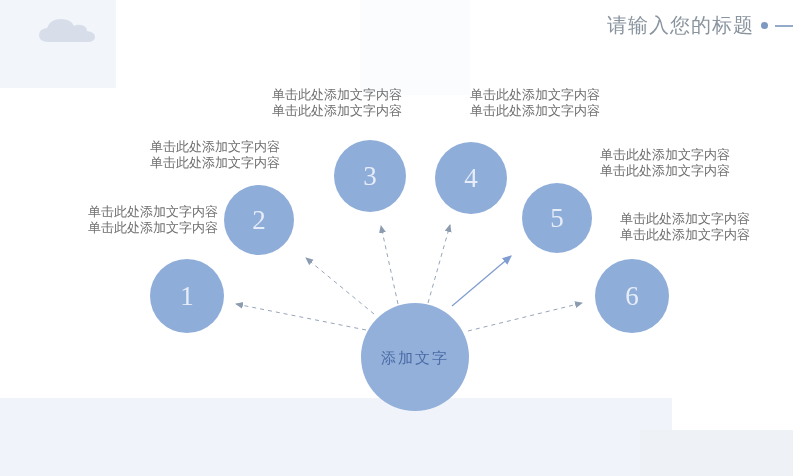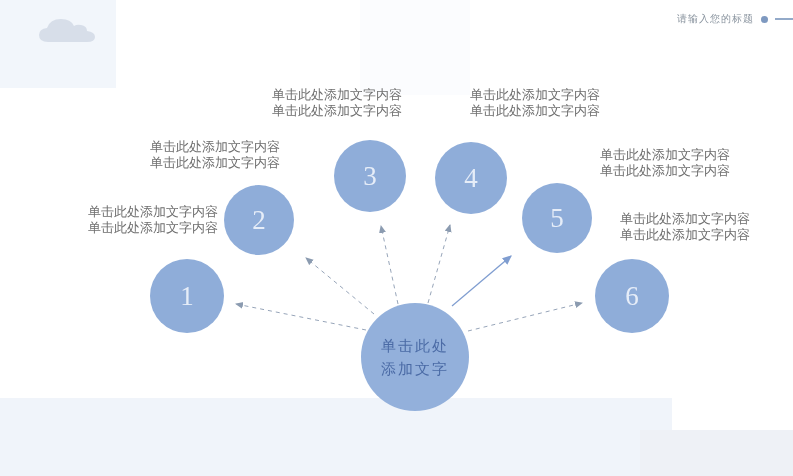--- a/index.html
+++ b/index.html
@@ -13,21 +13,21 @@
   
   .bg-topleft{position:absolute;left:0;top:0;width:116px;height:88px;background:#f2f6fb;}
   .bg-faint{position:absolute;left:360px;top:0;width:110px;height:95px;background:#fbfcfe;}
   .bg-band{position:absolute;left:0;top:398px;width:672px;height:78px;background:#f0f4fa;}
   .bg-band-right{position:absolute;left:640px;top:430px;width:153px;height:46px;background:#eef1f6;}
   
   .title-row{
     position:absolute;top:12px;right:0;
     display:flex;align-items:center;gap:7px;
   }
-  .title-text{font-size:10px;color:#8a949f;letter-spacing:1px;}
+  .title-text{font-size:20px;color:#8a949f;letter-spacing:1px;}
   .title-dot{width:7px;height:7px;border-radius:50%;background:#7e99c0;}
   .title-rule{width:18px;height:2px;background:#93aac9;}
   
   .cloud{position:absolute;left:38px;top:18px;}
   
   .arrows{position:absolute;left:0;top:0;pointer-events:none;}
   
   .circle{
     position:absolute;border-radius:50%;
     background:#8fadd9;
@@ -112,21 +112,20 @@
     <span>4</span>
   </div>
   <div class="circle c5">
     <span>5</span>
   </div>
   <div class="circle c6">
     <span>6</span>
   </div>
 
   <div class="center-circle">
-    <span>单击此处</span>
     <span>添加文字</span>
   </div>
 
   <div class="tb tb1">
     <div>单击此处添加文字内容</div>
     <div>单击此处添加文字内容</div>
   </div>
   <div class="tb tb2">
     <div>单击此处添加文字内容</div>
     <div>单击此处添加文字内容</div>

